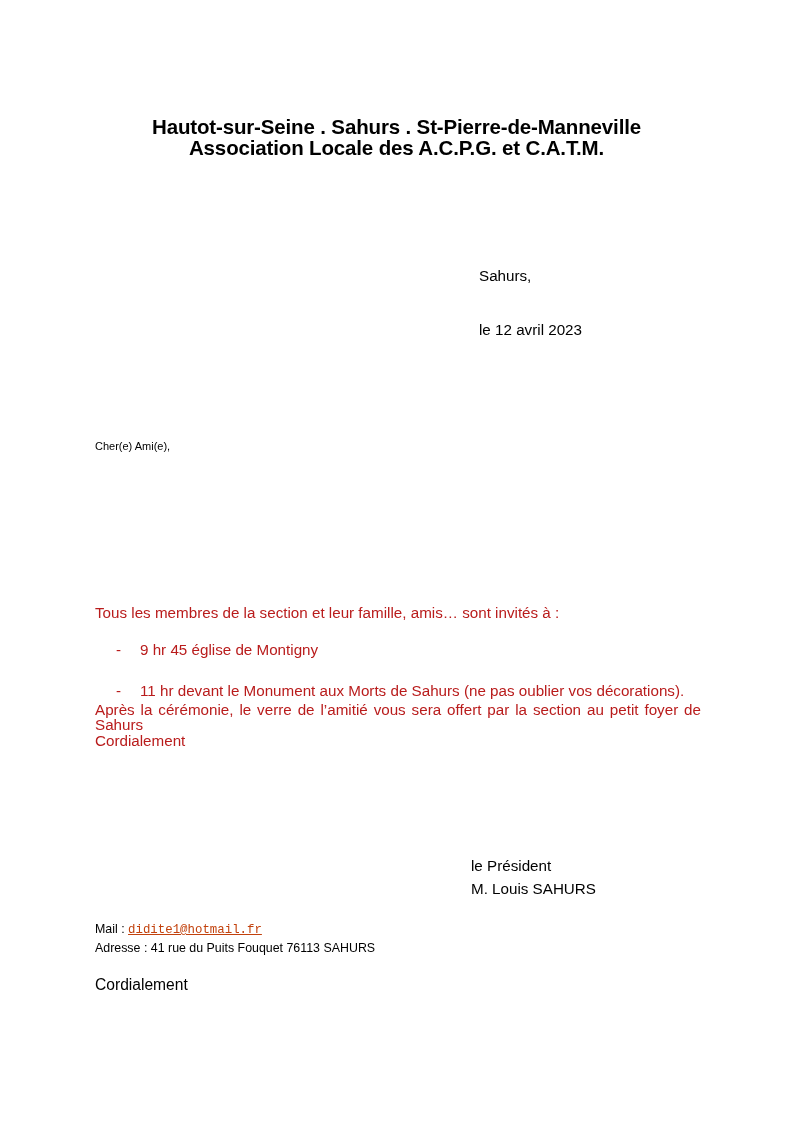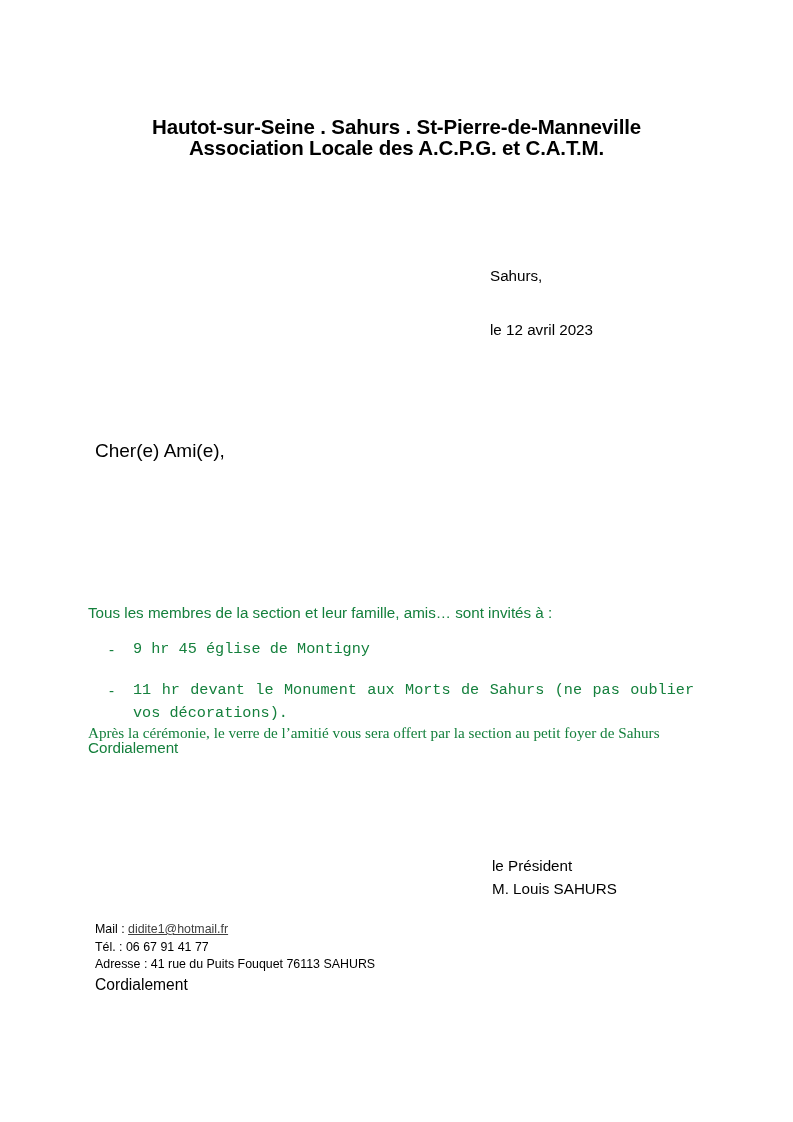--- a/index.html
+++ b/index.html
@@ -40,40 +40,40 @@
     line-height: 1.0;
     white-space: nowrap;
   }
   .letterhead .lh-line-2 {
     margin-top: 25px;
   }
 
   
   .dateblock {
     position: absolute;
-    left: 490px;
+    left: 479px;
     top: 268px;
     font-size: 15.2px;
     line-height: 1.0;
     color: #000000;
   }
   .dateblock .dl {
     display: block;
     white-space: nowrap;
   }
   .dateblock .dl-2 {
     margin-top: 39px;
   }
 
   
   .salutation {
     position: absolute;
     left: 95px;
     top: 441px;
-    font-size: 19px;
+    font-size: 11px;
     line-height: 1.0;
     color: #000000;
     white-space: nowrap;
   }
 
   
   .lead {
     position: absolute;
     left: 94px;
     top: 524px;
@@ -83,25 +83,25 @@
     line-height: 22px;
     color: #000000;
   }
   .lead .lead-grey {
     color: #6e6e6e;
   }
 
   
   .body-block {
     position: absolute;
-    left: 88px;
+    left: 95px;
     top: 605px;
     width: 606px;
     font-size: 15.2px;
-    color: #15803d;
+    color: #b91c1c;
   }
   .body-block p {
     margin: 0;
     line-height: 1.0;
   }
   .p-intro { margin-bottom: 0; }
 
   .dash-list {
     margin: 0;
     padding: 0;
@@ -116,57 +116,56 @@
   }
   .dash-list li .dash {
     position: absolute;
     left: 21px;
     top: 0;
   }
   .dash-list li .li-text {
     display: block;
     text-align: justify;
     text-align-last: left;
-    font-family: Liberation Mono, monospace;
   }
 
   .p-after-list { margin-top: 25px; }
   .p-verre {
     margin-top: 25px;
     text-align: justify;
     text-align-last: left;
     line-height: 23px;
-    font-family: Liberation Serif, serif;
   }
   .p-cordial-1 { margin-top: 25px; }
 
   
   .signature {
     position: absolute;
-    left: 492px;
+    left: 471px;
     top: 854px;
     font-size: 15.2px;
     line-height: 23px;
     color: #000000;
     white-space: nowrap;
   }
 
   
   .footer {
     position: absolute;
     left: 95px;
     top: 921px;
     font-size: 12.4px;
     line-height: 17.5px;
     color: #000000;
   }
   .footer .f-line { display: block; white-space: nowrap; }
   .footer a.mail-link {
-    color: #404040;
+    color: #c2410c;
     text-decoration: underline;
+    font-family: Liberation Mono, monospace;
   }
 
   .final-cordial {
     position: absolute;
     left: 95px;
     top: 977px;
     font-size: 15.6px;
     line-height: 1.0;
     color: #000000;
     white-space: nowrap;
@@ -211,19 +210,18 @@
     <p class="p-cordial-1">Cordialement</p>
   </div>
 
   <div class="signature">
     <div>le Président</div>
     <div>M. Louis SAHURS</div>
   </div>
 
   <div class="footer">
     <span class="f-line"><span>Mail : </span><a class="mail-link" href="#">didite1@hotmail.fr</a></span>
-    <span class="f-line">Tél. : 06 67 91 41 77</span>
     <span class="f-line">Adresse : 41 rue du Puits Fouquet 76113 SAHURS</span>
   </div>
 
   <div class="final-cordial">Cordialement</div>
 
 </div>
 
 </body></html>

